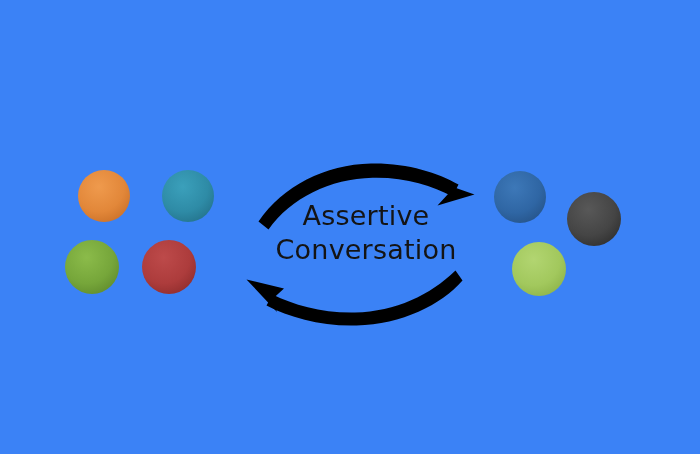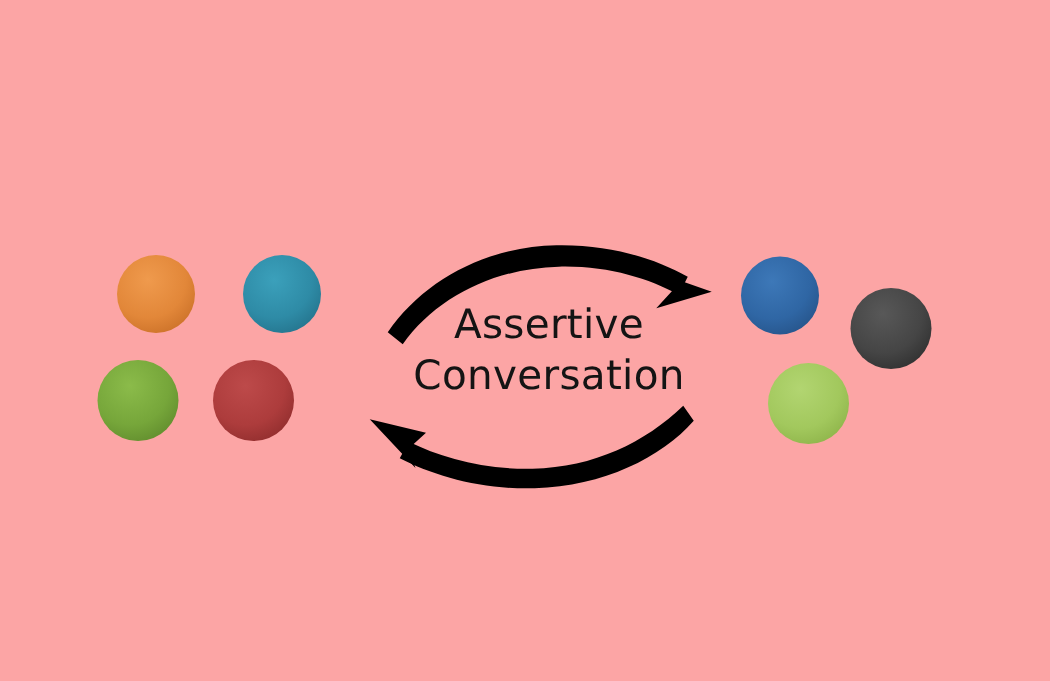--- a/index.html
+++ b/index.html
@@ -8,21 +8,21 @@
     padding: 0;
     background: #ffffff;
   }
   body {
     font-family: "DejaVu Sans", sans-serif;
   }
   #canvas {
     position: relative;
     width: 700px;
     height: 454px;
-    background: #fca5a5;
+    background: #3b82f6;
     overflow: hidden;
   }
   .diagram-svg {
     position: absolute;
     top: 0;
     left: 0;
     width: 700px;
     height: 454px;
     display: block;
   }

